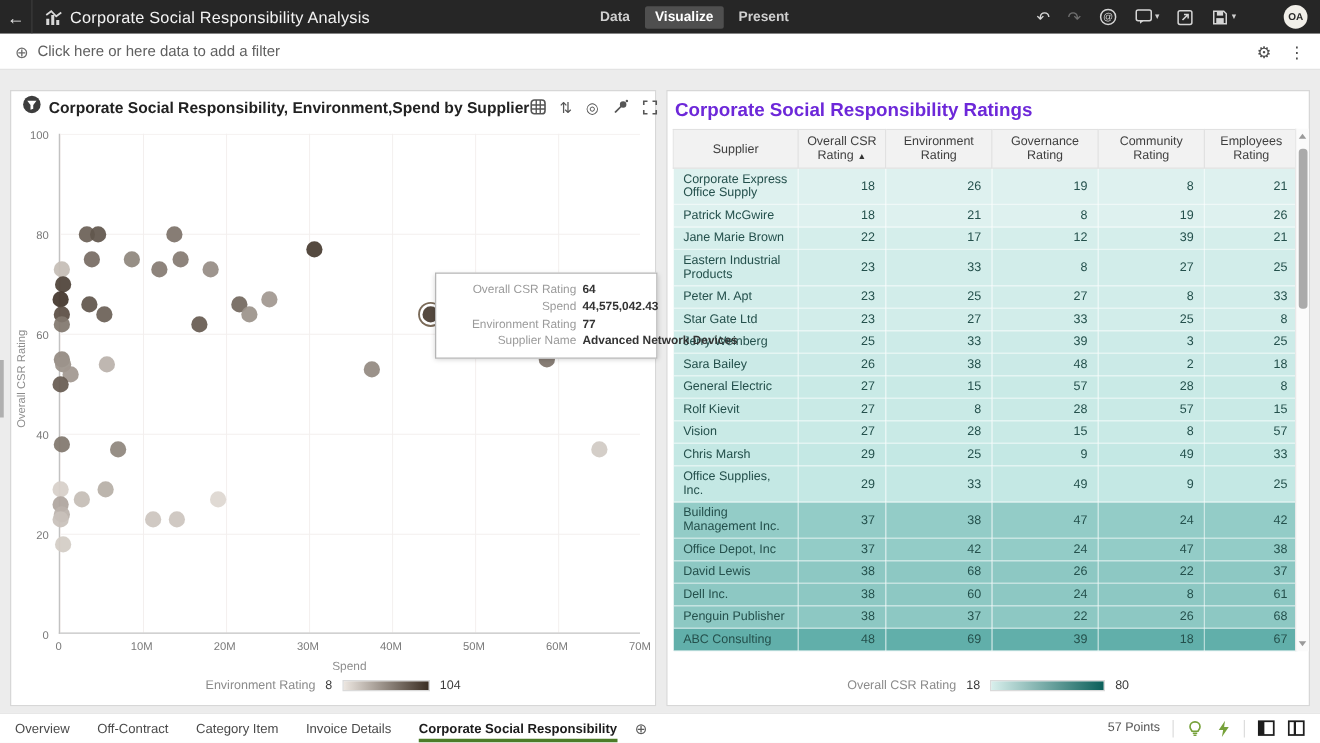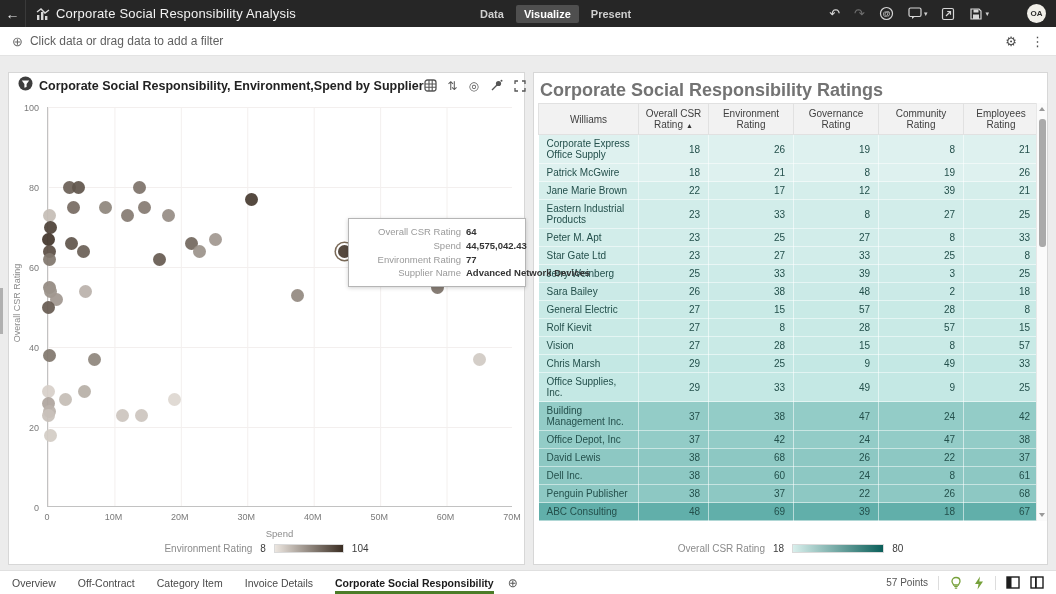--- a/index.html
+++ b/index.html
@@ -66,21 +66,21 @@
   .lg-bar { height:9px; border:1px solid #dadada; }
 
   
   .tooltip { position:absolute; left:339px; top:120px; width:178px; background:#fff;
     border:1px solid #b5b5b5; box-shadow:0 1px 4px rgba(0,0,0,.18); padding:6px 8px; z-index:5; }
   .tooltip .tt-row { display:grid; grid-template-columns:104px auto; gap:0 5px; font-size:9.5px; line-height:1.45; }
   .tt-k { text-align:right; color:#9a9a9a; }
   .tt-v { font-weight:bold; color:#333; white-space:nowrap; }
 
   
-  .tp-title { font-size:18px; font-weight:bold; color:#737373; padding:7px 6px 6px 6px; }
+  .tp-title { font-size:15px; font-weight:bold; color:#6d28d9; padding:7px 6px 6px 6px; }
   .tbl-zone { position:absolute; left:4px; top:30px; width:500px; bottom:43px; overflow:hidden; }
   table.csr { border-collapse:collapse; table-layout:fixed; width:500px; }
   .csr th { background:#f2f2f2; border:1px solid #e1e1e1; font-size:10px; font-weight:normal; color:#3f3f3f;
     padding:4px 4px; text-align:center; height:28px; cursor:pointer; }
   .csr td { font-size:10px; color:#24504c; padding:3px 8px; border-right:1px solid rgba(255,255,255,.55);
     border-bottom:1px solid rgba(255,255,255,.5); cursor:pointer; }
   .csr td.num { text-align:right; }
   .sort-arrow { font-size:7px; color:#333; margin-left:3px; }
   .vscroll { position:absolute; right:0px; top:30px; bottom:43px; width:11px; background:#fbfbfb;
     border-left:1px solid #e8e8e8; }
@@ -157,21 +157,21 @@
           </svg>
         <span class="caret">▾</span>
       </span>
       <span class="avatar">OA</span>
     </div>
   </header>
 
   <div class="filterbar">
     <div class="filter-prompt">
       <span class="circle-plus">⊕</span>
-      <span>Click data or drag data to add a filter</span>
+      <span>Click here or here data to add a filter</span>
     </div>
     <div class="fb-actions">
       <span class="fb-ic">⚙</span>
       <span class="fb-ic">⋮</span>
     </div>
   </div>
 
   <main class="main">
 
     <section class="panel scatter">
@@ -309,21 +309,21 @@
           <colgroup id="cols">
               <col style="width: 100px;">
               <col style="width: 70px;">
               <col style="width: 85px;">
               <col style="width: 85px;">
               <col style="width: 85px;">
               <col style="width: 75px;">
             </colgroup>
           <thead>
               <tr id="theadRow">
-                <th>Williams</th>
+                <th>Supplier</th>
                 <th>Overall CSR Rating<span class="sort-arrow">▲</span></th>
                 <th>Environment Rating</th>
                 <th>Governance Rating</th>
                 <th>Community Rating</th>
                 <th>Employees Rating</th>
               </tr>
             </thead>
           <tbody id="tbody">
               <tr style="background: rgb(222, 241, 239);">
                 <td>Corporate Express Office Supply</td>

